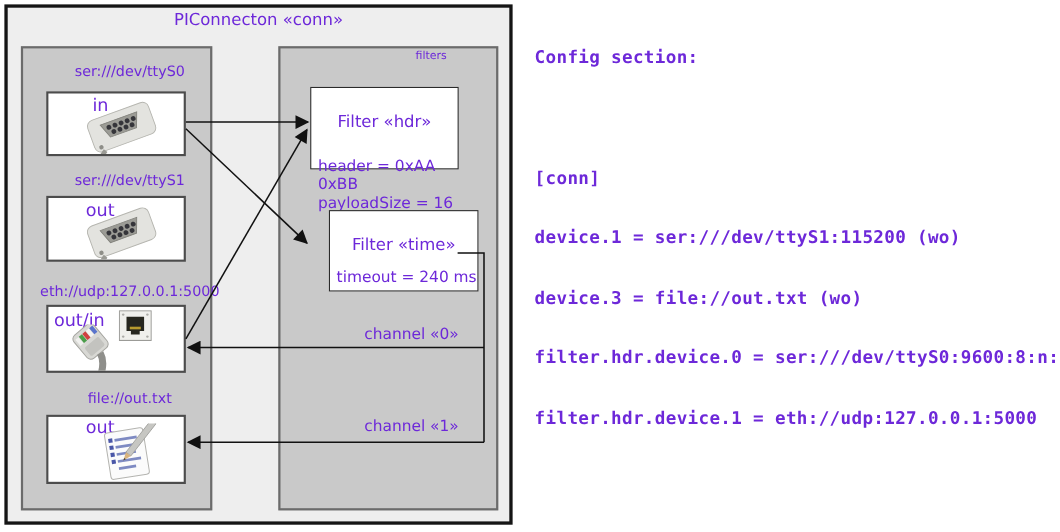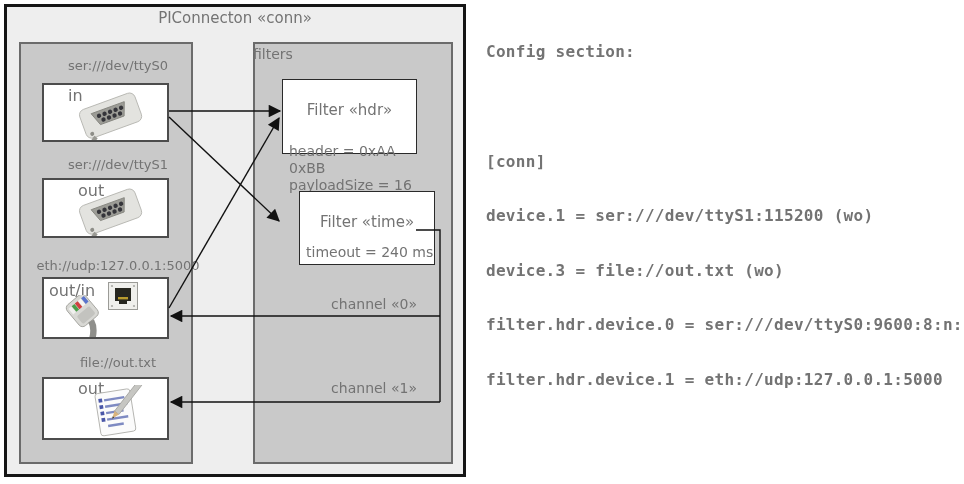--- a/index.html
+++ b/index.html
@@ -1,27 +1,27 @@
 <!DOCTYPE html>
 <html><head>
 <meta charset="utf-8">
 <style>
   html,body{margin:0;padding:0;background:#fff;}
   .stage{position:relative;width:964px;height:484px;background:#ffffff;
-         font-family:"DejaVu Sans",sans-serif;color:#737373;overflow:hidden;}
+         font-family:"DejaVu Sans",sans-serif;color:#6d28d9;overflow:hidden;}
 
   .outer{position:absolute;left:4px;top:4px;width:456px;height:467px;
          background:#eeeeee;border:3px solid #151515;}
   .diagram-title{position:absolute;left:4px;top:9px;width:462px;text-align:center;
          font-size:15px;}
 
   .panel{position:absolute;background:#c9c9c9;border:2px solid #6b6b6b;}
   .panel-devices{left:19px;top:42px;width:170px;height:418px;}
   .panel-filters{left:253px;top:42px;width:196px;height:418px;}
-  .panel-label{position:absolute;left:253px;top:46px;width:200px;font-size:14px;}
+  .panel-label{position:absolute;left:253px;top:46px;width:200px;text-align:center;font-size:10px;padding-left:39px;}
 
   .device-box{position:absolute;background:#ffffff;border:2px solid #4c4c4c;}
   .dev-label{position:absolute;left:19px;width:198px;text-align:center;font-size:13px;}
   .role{position:absolute;font-size:16px;}
 
   .filter-box{position:absolute;background:#ffffff;border:1px solid #2a2a2a;}
   .filter-title{text-align:center;font-size:15px;margin-top:21px;}
   .filter-attrs{font-size:14px;line-height:17px;margin:24px 0 0 6px;}
 
   .channel-label{position:absolute;left:300px;width:117px;text-align:right;font-size:14px;}
@@ -45,21 +45,21 @@
   <div class="panel panel-devices"></div>
   <div class="panel panel-filters"></div>
   <div class="panel-label">filters</div>
 
   <div class="dev-label" style="top:58px">ser:///dev/ttyS0</div>
   <div class="dev-label" style="top:157px">ser:///dev/ttyS1</div>
   <div class="dev-label" style="top:258px">eth://udp:127.0.0.1:5000</div>
   <div class="dev-label" style="top:355px">file://out.txt</div>
 
   <div class="device-box" style="left:42px;top:83px;width:123px;height:55px">
-    <span class="role" style="left:24px;top:1px">in</span>
+    <span class="role" style="left:40px;top:1px">in</span>
     <svg class="icon" style="left:16px;top:3px" width="100" height="52" viewBox="0 0 90 62">
       <g transform="rotate(-20 45 31)">
         <rect x="10" y="15" width="70" height="36" rx="7" fill="#e3e3df" stroke="#b5b5af"></rect>
         <path d="M24 23 L66 23 L60 39 L30 39 Z" fill="#9c9c96" stroke="#83837d"></path>
         <circle cx="32" cy="28.5" r="2.6" fill="#35353a"></circle>
           <circle cx="39" cy="28.5" r="2.6" fill="#35353a"></circle>
         <circle cx="46" cy="28.5" r="2.6" fill="#35353a"></circle>
           <circle cx="53" cy="28.5" r="2.6" fill="#35353a"></circle>
         <circle cx="60" cy="28.5" r="2.6" fill="#35353a"></circle>
         <circle cx="35.5" cy="34.5" r="2.6" fill="#35353a"></circle>

